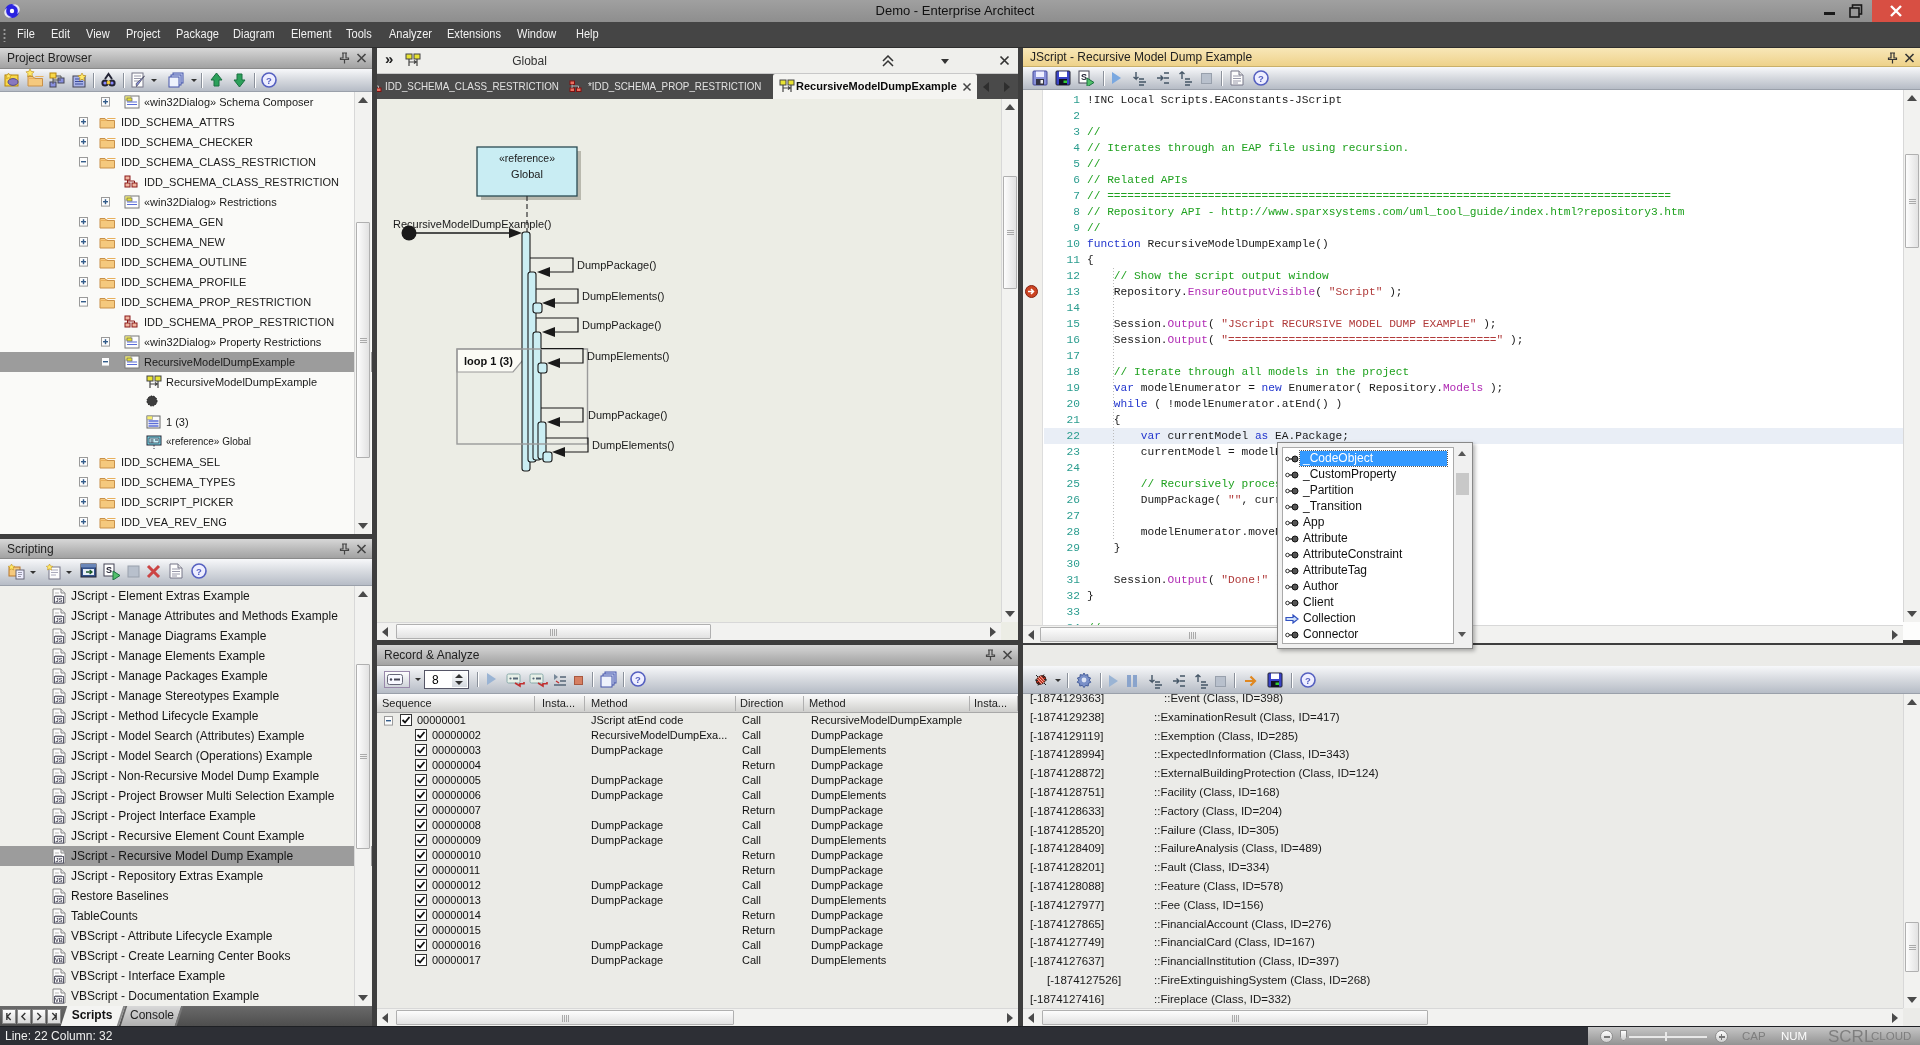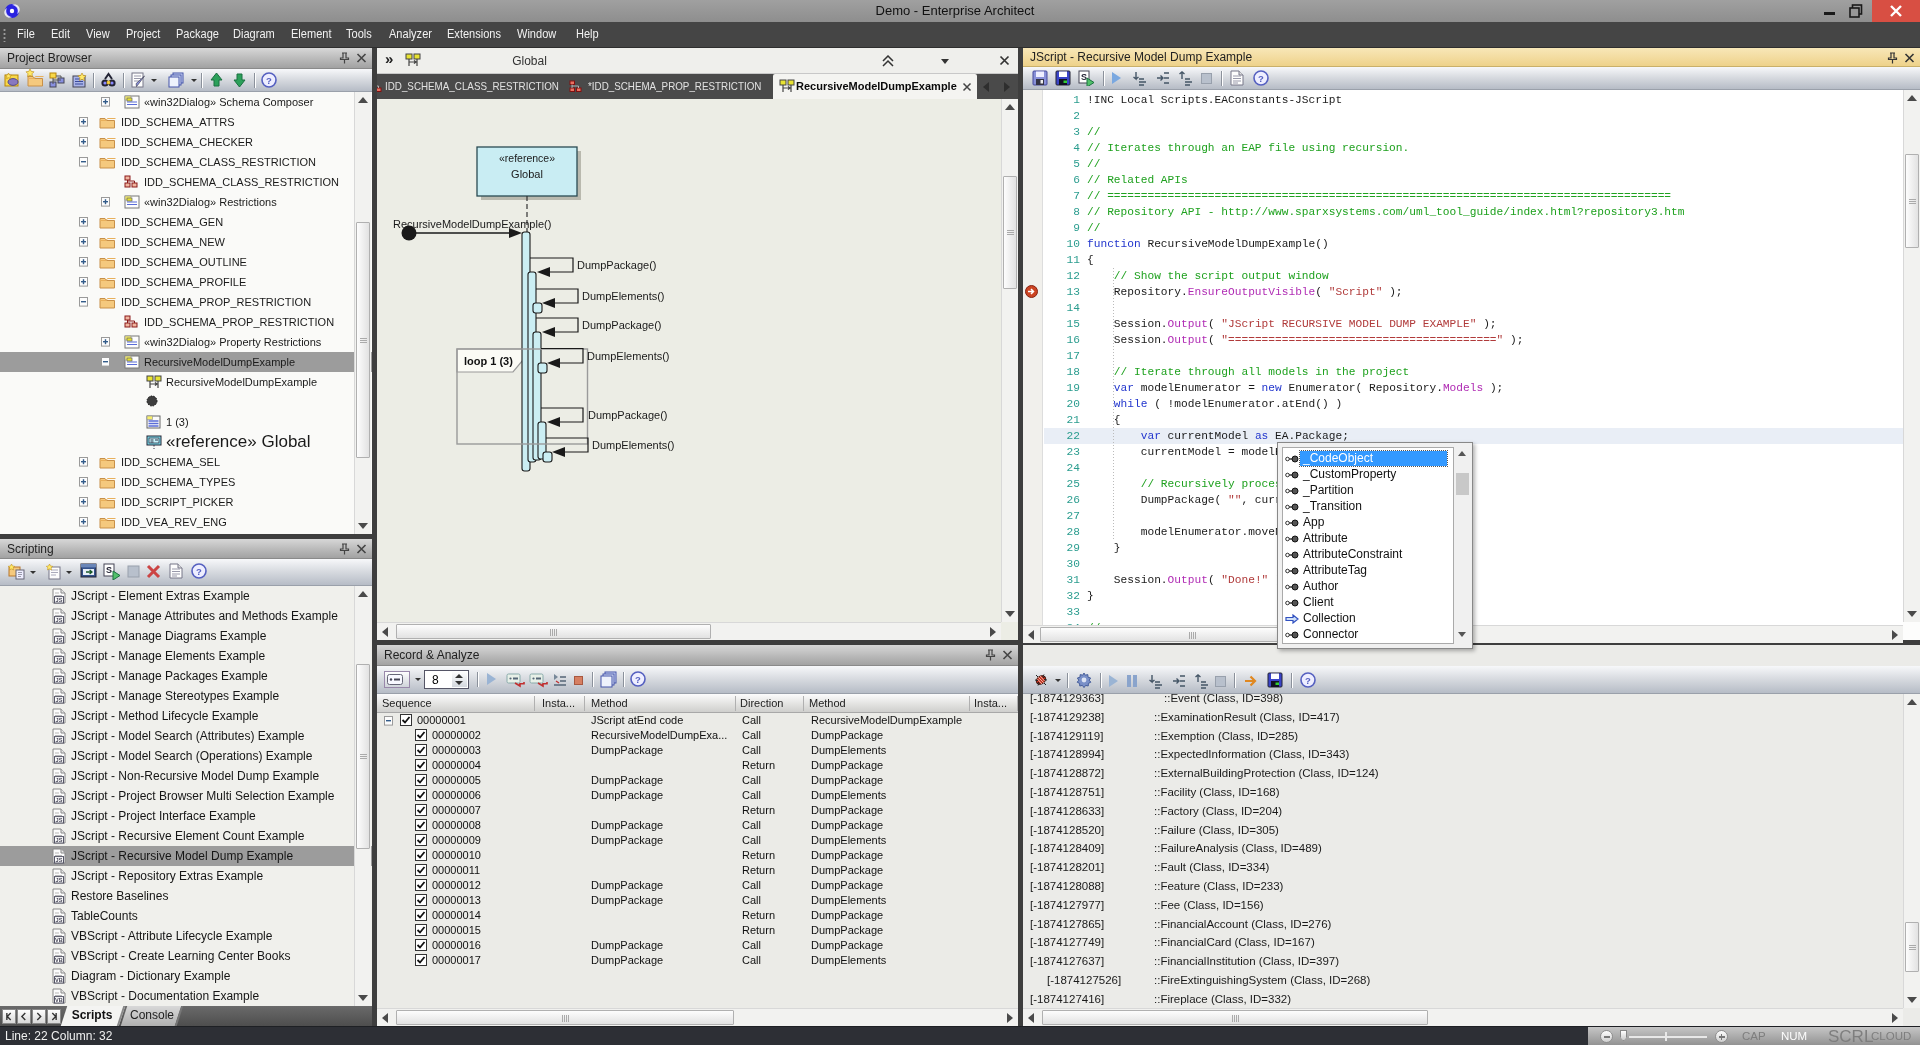--- a/index.html
+++ b/index.html
@@ -342,21 +342,21 @@
       </div>
       <div class="abs" style="left:166px;top:320px;font-size:11px;line-height:20px;color:#1a1a1a;white-space:nowrap">1 (3)</div>
       <div class="abs" style="left:146px;top:343px">
         <svg width="16" height="15" viewBox="0 0 16 15">
           <rect x="1" y="1" width="14" height="9" fill="#7de0f0" stroke="#223"></rect>
           <rect x="3" y="3" width="10" height="5" fill="#c5f2fa" stroke="#334" stroke-width=".8"></rect>
           <path d="M4.5 5 h3 M9 5 h3 M4.5 7 h3" stroke="#334" stroke-width="1"></path>
           <path d="M8 10 v4" stroke="#334" stroke-width="1" stroke-dasharray="1.5,1.5"></path>
         </svg>
       </div>
-      <div class="abs" style="left:166px;top:340px;font-size:17px;line-height:20px;color:#1a1a1a;white-space:nowrap">«reference» Global</div>
+      <div class="abs" style="left:166px;top:340px;font-size:10px;line-height:20px;color:#1a1a1a;white-space:nowrap">«reference» Global</div>
       <div class="abs" style="left:79px;top:365px">
         <svg width="9" height="10" viewBox="0 0 9 10">
           <rect x="0.5" y="0.5" width="8" height="8.6" fill="#fcfcfc" stroke="#9a9a9a"></rect>
           <rect x="2" y="4" width="5" height="1.4" fill="#335c8a"></rect>
           <rect x="3.8" y="2.2" width="1.4" height="5" fill="#335c8a"></rect>
         </svg>
       </div>
       <div class="abs" style="left:99px;top:363px">
         <svg width="17" height="14" viewBox="0 0 17 14">
           <path d="M1 3.5 h5 l1.5 2 h8 v7.5 h-14.5z" fill="#f5c97e" stroke="#c89048" stroke-width="1"></path>
@@ -672,21 +672,21 @@
       <div class="abs" style="left:71px;top:360px;font-size:12px;line-height:20px;color:#151515;white-space:nowrap">VBScript - Create Learning Center Books</div>
       <div class="abs" style="left:52px;top:382px">
         <svg width="14" height="16" viewBox="0 0 14 16">
           <path d="M1 1 h8 l4 4 v10 h-12z" fill="#fcfcfc" stroke="#888"></path>
           <path d="M9 1 l0 4 4 0" fill="#e6e6e6" stroke="#888"></path>
           <path d="M3 5 h4 M3 7.5 h7" stroke="#b8b8b8" stroke-width="1"></path>
           <rect x="2.5" y="8.6" width="9" height="6.4" fill="#fff" stroke="#556"></rect>
           <text x="7" y="13.8" font-size="5.6" font-family="Liberation Sans" font-weight="bold" fill="#445" text-anchor="middle">VB</text>
         </svg>
       </div>
-      <div class="abs" style="left:71px;top:380px;font-size:12px;line-height:20px;color:#151515;white-space:nowrap">Diagram - Dictionary Example</div>
+      <div class="abs" style="left:71px;top:380px;font-size:12px;line-height:20px;color:#151515;white-space:nowrap">VBScript - Interface Example</div>
       <div class="abs" style="left:52px;top:402px">
         <svg width="14" height="16" viewBox="0 0 14 16">
           <path d="M1 1 h8 l4 4 v10 h-12z" fill="#fcfcfc" stroke="#888"></path>
           <path d="M9 1 l0 4 4 0" fill="#e6e6e6" stroke="#888"></path>
           <path d="M3 5 h4 M3 7.5 h7" stroke="#b8b8b8" stroke-width="1"></path>
           <rect x="2.5" y="8.6" width="9" height="6.4" fill="#fff" stroke="#556"></rect>
           <text x="7" y="13.8" font-size="5.6" font-family="Liberation Sans" font-weight="bold" fill="#445" text-anchor="middle">VB</text>
         </svg>
       </div>
       <div class="abs" style="left:71px;top:400px;font-size:12px;line-height:20px;color:#151515;white-space:nowrap">VBScript - Documentation Example</div>
@@ -1264,21 +1264,21 @@
       <div class="abs" style="left:131px;top:94px;line-height:19px">::Facility (Class, ID=168)</div>
       <div class="abs" style="left:7px;top:113px;line-height:19px">[-1874128633]</div>
       <div class="abs" style="left:131px;top:113px;line-height:19px">::Factory (Class, ID=204)</div>
       <div class="abs" style="left:7px;top:132px;line-height:19px">[-1874128520]</div>
       <div class="abs" style="left:131px;top:132px;line-height:19px">::Failure (Class, ID=305)</div>
       <div class="abs" style="left:7px;top:150px;line-height:19px">[-1874128409]</div>
       <div class="abs" style="left:131px;top:150px;line-height:19px">::FailureAnalysis (Class, ID=489)</div>
       <div class="abs" style="left:7px;top:169px;line-height:19px">[-1874128201]</div>
       <div class="abs" style="left:131px;top:169px;line-height:19px">::Fault (Class, ID=334)</div>
       <div class="abs" style="left:7px;top:188px;line-height:19px">[-1874128088]</div>
-      <div class="abs" style="left:131px;top:188px;line-height:19px">::Feature (Class, ID=233)</div>
+      <div class="abs" style="left:131px;top:188px;line-height:19px">::Feature (Class, ID=578)</div>
       <div class="abs" style="left:7px;top:207px;line-height:19px">[-1874127977]</div>
       <div class="abs" style="left:131px;top:207px;line-height:19px">::Fee (Class, ID=156)</div>
       <div class="abs" style="left:7px;top:226px;line-height:19px">[-1874127865]</div>
       <div class="abs" style="left:131px;top:226px;line-height:19px">::FinancialAccount (Class, ID=276)</div>
       <div class="abs" style="left:7px;top:244px;line-height:19px">[-1874127749]</div>
       <div class="abs" style="left:131px;top:244px;line-height:19px">::FinancialCard (Class, ID=167)</div>
       <div class="abs" style="left:7px;top:263px;line-height:19px">[-1874127637]</div>
       <div class="abs" style="left:131px;top:263px;line-height:19px">::FinancialInstitution (Class, ID=397)</div>
       <div class="abs" style="left:24px;top:282px;line-height:19px">[-1874127526]</div>
       <div class="abs" style="left:131px;top:282px;line-height:19px">::FireExtinguishingSystem (Class, ID=268)</div>

